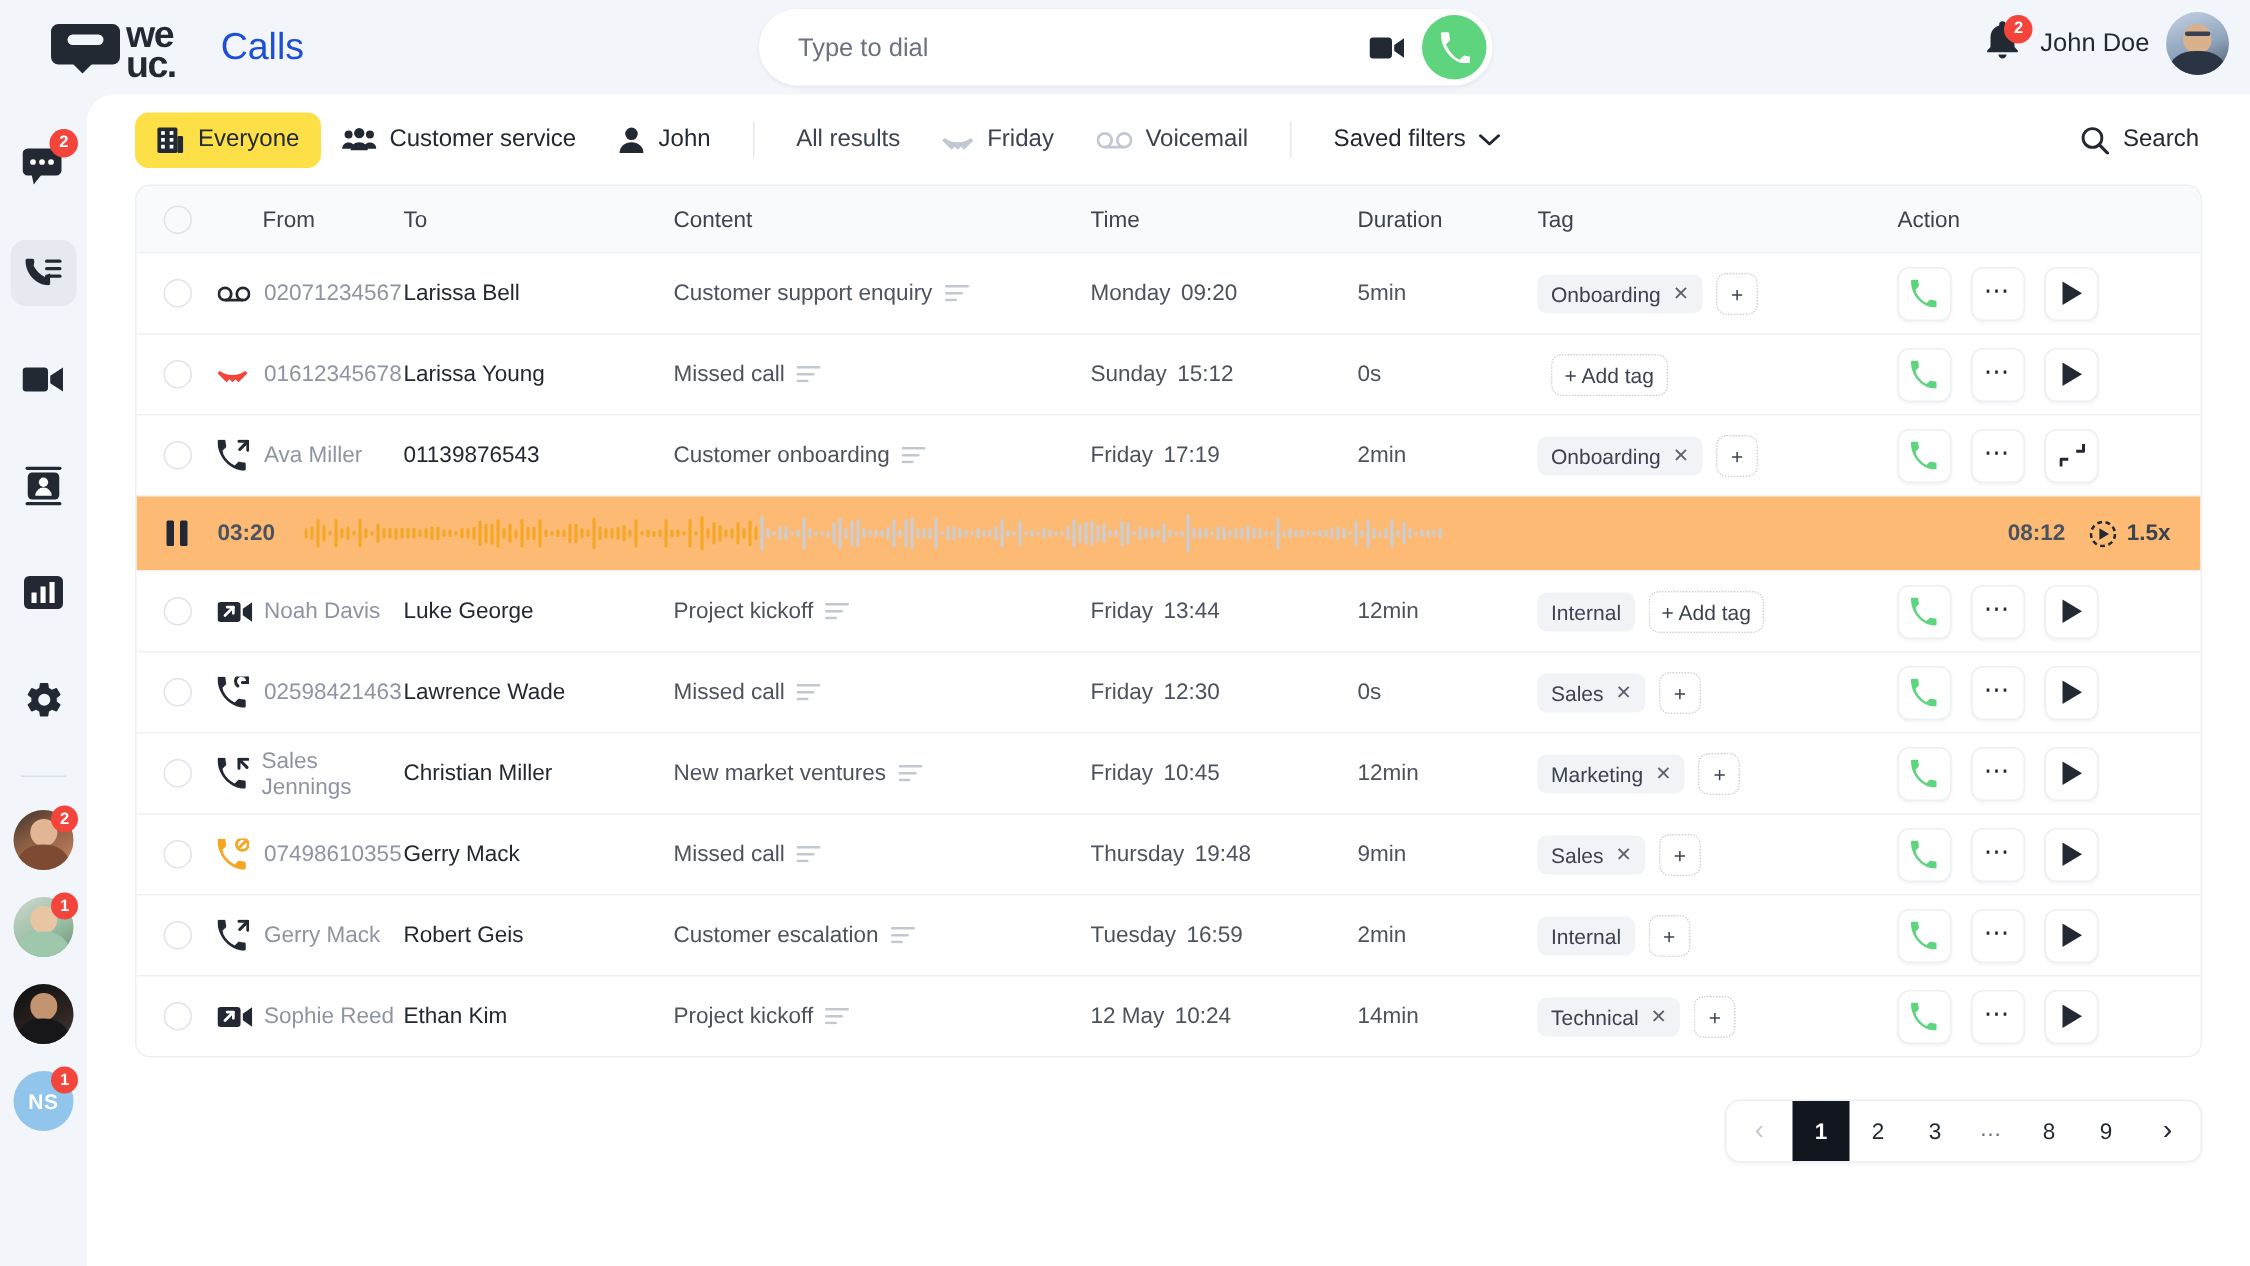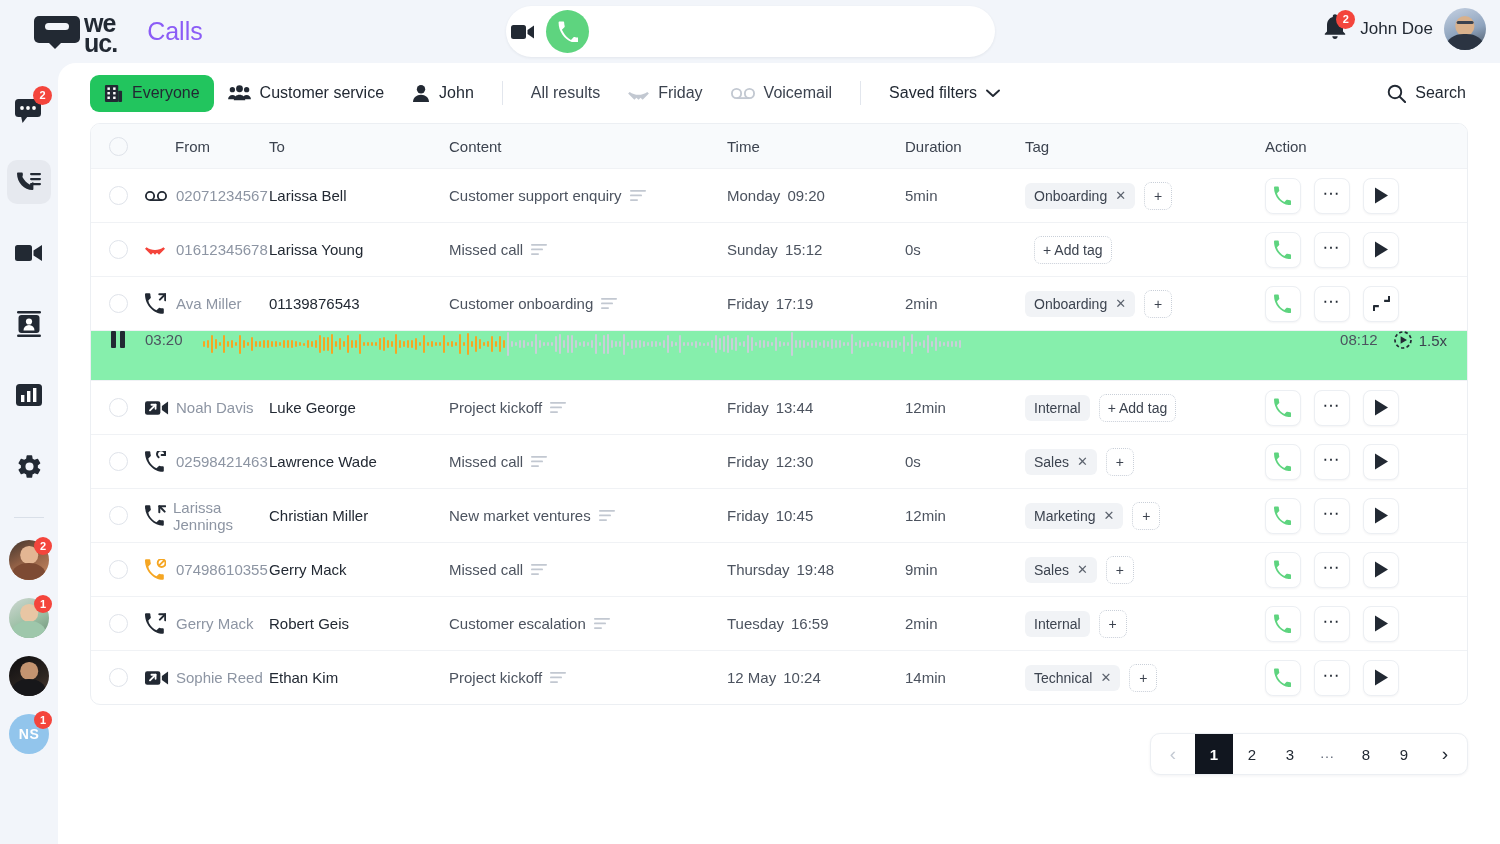--- a/index.html
+++ b/index.html
@@ -31,21 +31,21 @@
   .logo-slot {
     position: absolute; left: 11px; top: 7px; width: 24px; height: 7px;
     background: #f2f5fa; border-radius: 4px;
   }
   .logo-text {
     font-size: 25px; font-weight: 800; color: #222933; letter-spacing: -1px;
     line-height: 0.8; margin-left: 4px; padding-top: 2px;
   }
   .logo-text span { display: block; }
   .page-title {
-    font-size: 25px; color: #8b5cf6; margin-left: 30px; font-weight: 400;
+    font-size: 25px; color: #1d4ed8; margin-left: 30px; font-weight: 400;
   }
 
   .dial-wrap {
     position: absolute; left: 506px; top: 6px; width: 489px; height: 51px;
     background: #ffffff; border-radius: 26px; display: flex; align-items: center;
     box-shadow: 0 1px 3px rgba(30,40,60,.07);
   }
   .dial-input {
     flex: 1; border: none; outline: none; background: transparent;
     font-family: "Liberation Sans", sans-serif; font-size: 17px; color: #3c434f;
@@ -122,21 +122,21 @@
   }
 
   
   .filterbar {
     display: flex; align-items: center; height: 60px; padding: 0 20px 0 32px;
   }
   .fb-item {
     display: flex; align-items: center; gap: 9px; padding: 9px 14px;
     border-radius: 9px; font-size: 16px; color: #222933; cursor: pointer; white-space: nowrap;
   }
-  .fb-item.active { background: #22c55e; font-weight: 500; }
+  .fb-item.active { background: #fde047; font-weight: 500; }
   .fb-sep { width: 1px; height: 24px; background: #e2e6ed; margin: 0 14px; }
   .fb-muted { color: #3c434f; }
   .fb-spacer { flex: 1; }
 
   
   .table { margin: 0 32px; border: 1px solid #eceff3; border-radius: 10px; overflow: hidden; }
   .thead {
     display: flex; align-items: center; height: 44px; background: #f8fafc;
     font-size: 15px; color: #3c434f;
   }
@@ -181,22 +181,22 @@
   .act-btn {
     width: 36px; height: 36px; border-radius: 8px; background: #fff;
     border: 1px solid #eceff3; display: flex; align-items: center; justify-content: center;
     margin-right: 13px; cursor: pointer;
     box-shadow: 0 1px 2px rgba(30,40,60,.05);
   }
   .dots { letter-spacing: 2px; font-size: 17px; color: #222933; line-height: 0; padding-bottom:3px;}
 
   
   .player {
-    display: flex; align-items: flex-start; height: 50px; border-top: 1px solid #f0f2f5;
-    padding: 0 20px 0 0; background: #86efac;
+    display: flex; align-items: center; height: 50px; border-top: 1px solid #f0f2f5;
+    padding: 0 20px 0 0; background: #fdba74; font-weight: bold;
   }
   .pause-btn { width: 54px; display: flex; justify-content: center; cursor: pointer; }
   .pause-bar { width: 5px; height: 17px; background: #222933; border-radius: 1px; }
   .ptime { font-size: 15px; color: #4c535f; width: 58px; }
   .wave { flex: 1; display: flex; align-items: center; height: 26px; gap: 2px; overflow: hidden; cursor: pointer; }
   .wbar { width: 2px; border-radius: 1px; flex: none; }
   .speed { display: flex; align-items: center; gap: 7px; font-size: 15px; color: #3c434f;
     margin-left: 16px; cursor: pointer;}
 
   
@@ -229,20 +229,21 @@
           </div>
       </div>
       <div class="logo-text">
         <span>we</span>
         <span>uc.</span>
       </div>
     </div>
     <div class="page-title">Calls</div>
 
     <div class="dial-wrap">
+      <input class="dial-input" placeholder="Type to dial" style="">
       <div class="vid-btn">
         <svg width="24" height="16" viewBox="0 0 24 16">
             <rect x="0" y="1" width="15" height="14" rx="2.5" fill="#222933"></rect>
             <path d="M16.5 6 L23 1.5 L23 14.5 L16.5 10 Z" fill="#222933"></path>
           </svg>
       </div>
       <div class="call-btn">
         <svg width="21" height="21" viewBox="0 0 24 24">
             <path fill="#fff" d="M6.6 10.8c1.9 3.7 4.9 6.7 8.6 8.6l2.9-2.9c.4-.4.9-.5 1.3-.3 1.2.4 2.6.6 4 .6.7 0 1.2.5 1.2 1.2V22c0 .7-.5 1.2-1.2 1.2C11.6 23.2 1 12.6 1 -.5c0-.7.5-1.2 1.2-1.2h4c.7 0 1.2.5 1.2 1.2 0 1.4.2 2.8.6 4 .1.4 0 .9-.3 1.3l-2.9 2.9z" transform="translate(0.8,2.2)"></path>
           </svg>
@@ -913,21 +914,21 @@
       <div class="checkbox"></div>
     </div>
     <div class="c c-from">
       <span class="dir-icon">
                 <svg width="21" height="21" viewBox="0 0 22 22">
                   <path fill="#222933" d="M4.2 10.8c1.7 3.3 4.5 6.1 7.8 7.8l2.3-2.3c.3-.3.8-.4 1.2-.3 1 .3 2.1.5 3.2.5.6 0 1 .4 1 1v3.6c0 .6-.4 1-1 1C9.1 22.1 0 13 0 1.6 0 1 .4.6 1 .6h3.6c.6 0 1 .4 1 1 0 1.1.2 2.2.5 3.2.1.4 0 .8-.3 1.2l-2.3 2.3z" transform="translate(0,-0.4)"></path>
                   <path d="M21.2 1.3 L15 1.3 L15 7.5" fill="none" stroke="#222933" stroke-width="2.1" stroke-linecap="round" stroke-linejoin="round"></path>
                   <line x1="15" y1="1.3" x2="20.6" y2="6.9" stroke="#222933" stroke-width="2.1" stroke-linecap="round"></line>
                 </svg>
               </span>
-      <span class="from-txt">Larissa Jennings</span>
+      <span class="from-txt">Sales Jennings</span>
     </div>
     <div class="c c-to">
       <span class="to-txt">Christian Miller</span>
     </div>
     <div class="c c-content">
       <span class="content-txt">New market ventures</span>
       <span>
                 <svg width="16" height="11" viewBox="0 0 16 11">
                   <rect x="0" y="0" width="16" height="1.7" rx=".85" fill="#c2c8d1"></rect>
                   <rect x="0" y="4.6" width="12" height="1.7" rx=".85" fill="#c2c8d1"></rect>

